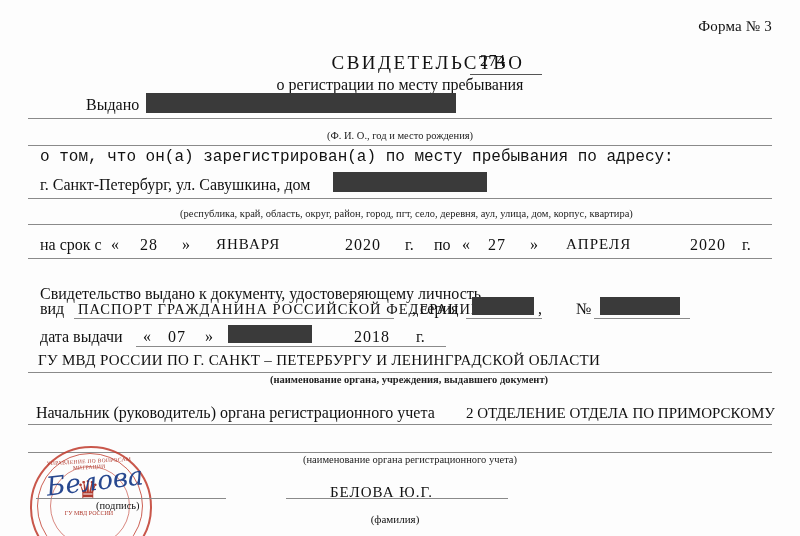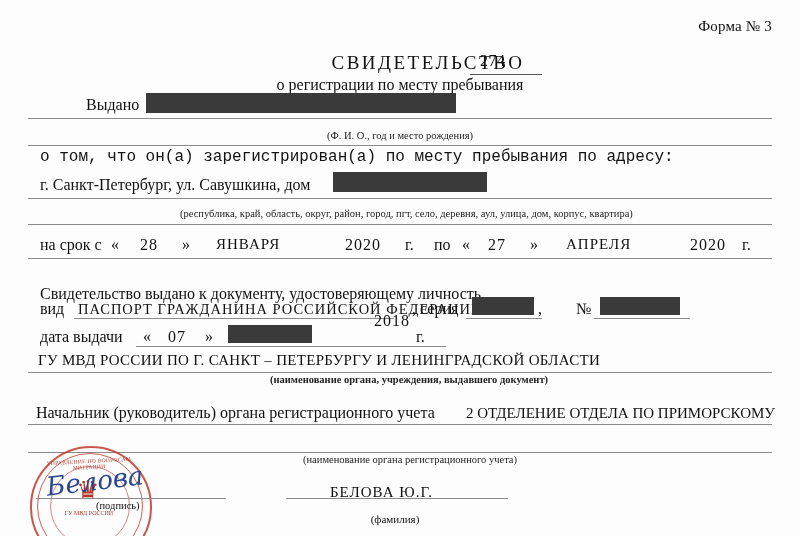--- a/index.html
+++ b/index.html
@@ -249,21 +249,21 @@
   <div class="redact" style="left:600px; top:297px; width:80px; height:18px;"></div>
   <div class="rule" style="left:74px; top:318px; width:320px;"></div>
   <div class="rule" style="left:466px; top:318px; width:76px;"></div>
   <div class="rule" style="left:594px; top:318px; width:96px;"></div>
 
   <div class="row-label" style="left:40px; top:328px;">дата выдачи</div>
   <div class="value" style="left:143px; top:328px;">«</div>
   <div class="value" style="left:168px; top:328px; letter-spacing:1px;">07</div>
   <div class="value" style="left:205px; top:328px;">»</div>
   <div class="redact" style="left:228px; top:325px; width:84px; height:18px;"></div>
-  <div class="value" style="left:354px; top:312px; letter-spacing:1px;margin-left:20px;">2018</div>
+  <div class="value" style="left:354px; top:328px; letter-spacing:1px;">2018</div>
   <div class="value" style="left:416px; top:328px;">г.</div>
   <div class="rule" style="left:136px; top:346px; width:310px;"></div>
 
   <div class="value" style="left:38px; top:352px; font-size:15px; letter-spacing:0.3px;">ГУ  МВД  РОССИИ  ПО  Г. САНКТ – ПЕТЕРБУРГУ  И  ЛЕНИНГРАДСКОЙ ОБЛАСТИ</div>
   <div class="rule" style="left:28px; top:372px; width:744px;"></div>
   <div class="hint" style="left:270px; top:374px; width:260px;font-weight:bold;">(наименование органа, учреждения, выдавшего документ)</div>
 
   <div class="row-label" style="left:36px; top:404px;">Начальник (руководитель) органа регистрационного учета</div>
   <div class="value" style="left:466px; top:405px; font-size:15px;">2 ОТДЕЛЕНИЕ ОТДЕЛА  ПО ПРИМОРСКОМУ</div>
   <div class="rule" style="left:28px; top:424px; width:744px;"></div>

